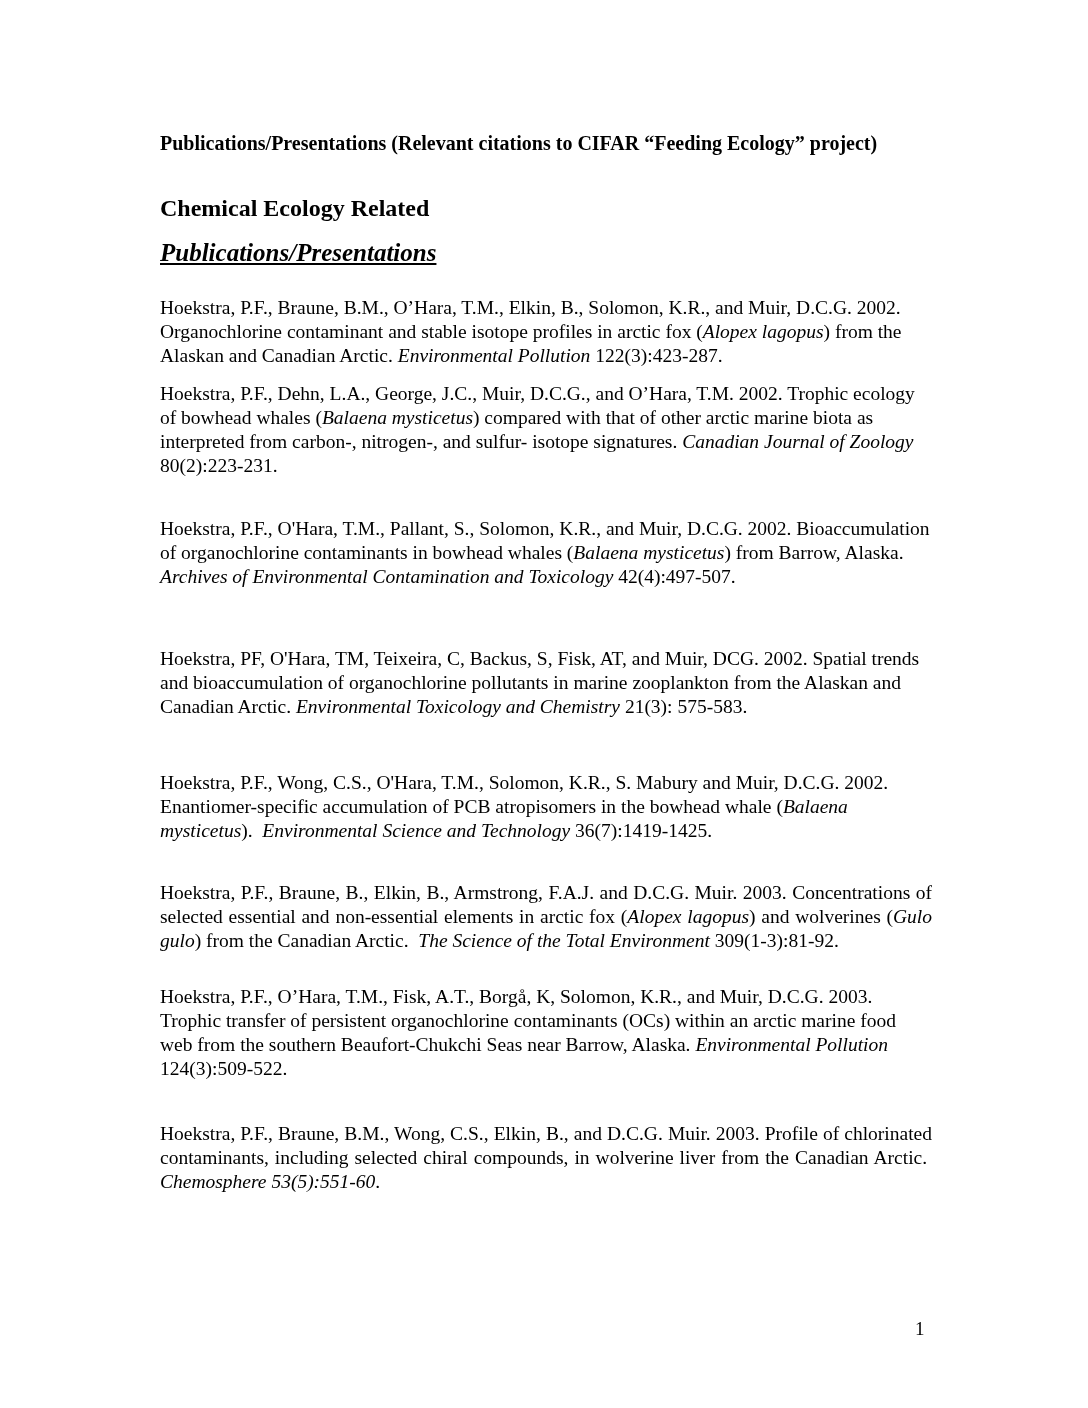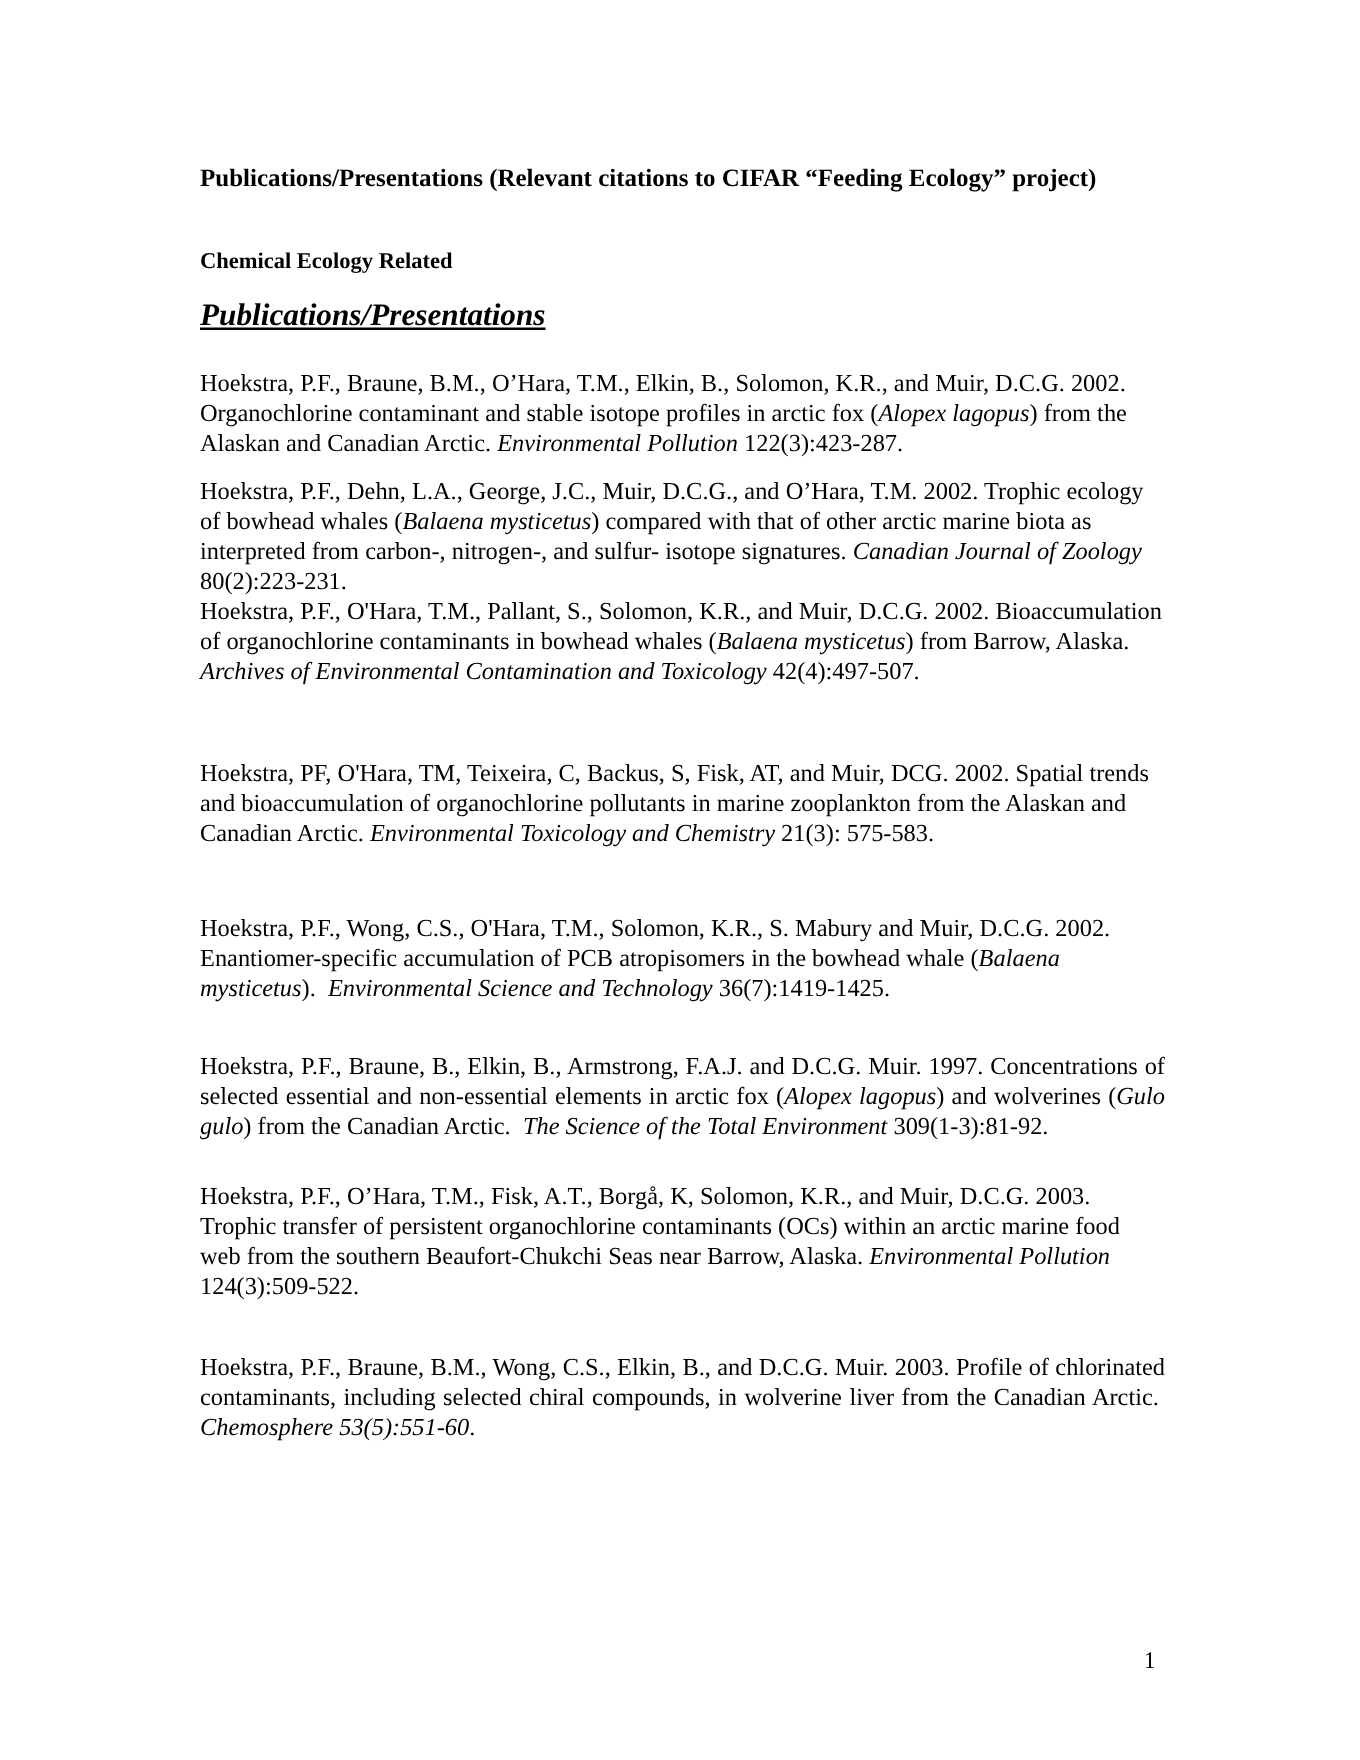--- a/index.html
+++ b/index.html
@@ -20,42 +20,42 @@
     top: 131px;
     width: 772px;
   }
   .doc-title {
     font-size: 20px;
     line-height: 24px;
     font-weight: bold;
     margin-bottom: 41px;
   }
   .section-heading {
-    font-size: 18px;
+    font-size: 24px;
     line-height: 24px;
     font-weight: bold;
     margin-bottom: 21px;
   }
   .subsection-heading {
     font-size: 25px;
     line-height: 24px;
     font-weight: bold;
     font-style: italic;
     text-decoration: underline;
     margin-bottom: 31px;
   }
   .citation {
     font-size: 19.5px;
     line-height: 24px;
     text-align: left;
   }
   .citation em { font-style: italic; }
   
   #citation-list .citation:nth-child(1) { margin-bottom: 14px; }
-  #citation-list .citation:nth-child(2) { }
+  #citation-list .citation:nth-child(2) { margin-bottom: 39px; }
   #citation-list .citation:nth-child(3) { margin-bottom: 58px; }
   #citation-list .citation:nth-child(4) { margin-bottom: 52px; }
   #citation-list .citation:nth-child(5) { margin-bottom: 38px; }
   #citation-list .citation:nth-child(6) { margin-bottom: 32px; text-align: justify; }
   #citation-list .citation:nth-child(7) { margin-bottom: 41px; }
   #citation-list .citation:nth-child(8) { margin-bottom: 0;   text-align: justify; }
   .page-number {
     position: absolute;
     left: 915px;
     top: 1317px;
@@ -69,19 +69,19 @@
 <div class="content">
   <p class="doc-title">Publications/Presentations (Relevant citations to CIFAR “Feeding Ecology” project)</p>
   <p class="section-heading">Chemical Ecology Related</p>
   <p class="subsection-heading">Publications/Presentations</p>
   <div id="citation-list">
       <p class="citation"><span>Hoekstra, P.F., Braune, B.M., O’Hara, T.M., Elkin, B., Solomon, K.R., and Muir, D.C.G. 2002. Organochlorine contaminant and stable isotope profiles in arctic fox (</span><em>Alopex lagopus</em><span>) from the Alaskan and Canadian Arctic. </span><em>Environmental Pollution</em><span> 122(3):423-287.</span></p>
       <p class="citation"><span>Hoekstra, P.F., Dehn, L.A., George, J.C., Muir, D.C.G., and O’Hara, T.M. 2002. Trophic ecology of bowhead whales (</span><em>Balaena mysticetus</em><span>) compared with that of other arctic marine biota as interpreted from carbon-, nitrogen-, and sulfur- isotope signatures. </span><em>Canadian Journal of Zoology</em><span> 80(2):223-231.</span></p>
       <p class="citation"><span>Hoekstra, P.F., O'Hara, T.M., Pallant, S., Solomon, K.R., and Muir, D.C.G. 2002. Bioaccumulation of organochlorine contaminants in bowhead whales (</span><em>Balaena mysticetus</em><span>) from Barrow, Alaska. </span><em>Archives of Environmental Contamination and Toxicology</em><span> 42(4):497-507.</span></p>
       <p class="citation"><span>Hoekstra, PF, O'Hara, TM, Teixeira, C, Backus, S, Fisk, AT, and Muir, DCG. 2002. Spatial trends and bioaccumulation of organochlorine pollutants in marine zooplankton from the Alaskan and Canadian Arctic. </span><em>Environmental Toxicology and Chemistry</em><span> 21(3): 575-583.</span></p>
       <p class="citation"><span>Hoekstra, P.F., Wong, C.S., O'Hara, T.M., Solomon, K.R., S. Mabury and Muir, D.C.G. 2002. Enantiomer-specific accumulation of PCB atropisomers in the bowhead whale (</span><em>Balaena mysticetus</em><span>).&nbsp; </span><em>Environmental Science and Technology</em><span> 36(7):1419-1425.</span></p>
-      <p class="citation"><span>Hoekstra, P.F., Braune, B., Elkin, B., Armstrong, F.A.J. and D.C.G. Muir. 1997. Concentrations of selected essential and non-essential elements in arctic fox (</span><em>Alopex lagopus</em><span>) and wolverines (</span><em>Gulo gulo</em><span>) from the Canadian Arctic.&nbsp; </span><em>The Science of the Total Environment</em><span> 309(1-3):81-92.</span></p>
+      <p class="citation"><span>Hoekstra, P.F., Braune, B., Elkin, B., Armstrong, F.A.J. and D.C.G. Muir. 2003. Concentrations of selected essential and non-essential elements in arctic fox (</span><em>Alopex lagopus</em><span>) and wolverines (</span><em>Gulo gulo</em><span>) from the Canadian Arctic.&nbsp; </span><em>The Science of the Total Environment</em><span> 309(1-3):81-92.</span></p>
       <p class="citation"><span>Hoekstra, P.F., O’Hara, T.M., Fisk, A.T., Borgå, K, Solomon, K.R., and Muir, D.C.G. 2003. Trophic transfer of persistent organochlorine contaminants (OCs) within an arctic marine food web from the southern Beaufort-Chukchi Seas near Barrow, Alaska. </span><em>Environmental Pollution</em><span> 124(3):509-522.</span></p>
       <p class="citation"><span>Hoekstra, P.F., Braune, B.M., Wong, C.S., Elkin, B., and D.C.G. Muir. 2003. Profile of chlorinated contaminants, including selected chiral compounds, in wolverine liver from the Canadian Arctic.&nbsp; </span><em>Chemosphere 53(5):551-60</em><span>.</span></p>
     </div>
 </div>
 
 <div class="page-number">1</div>
 
 </body></html>

